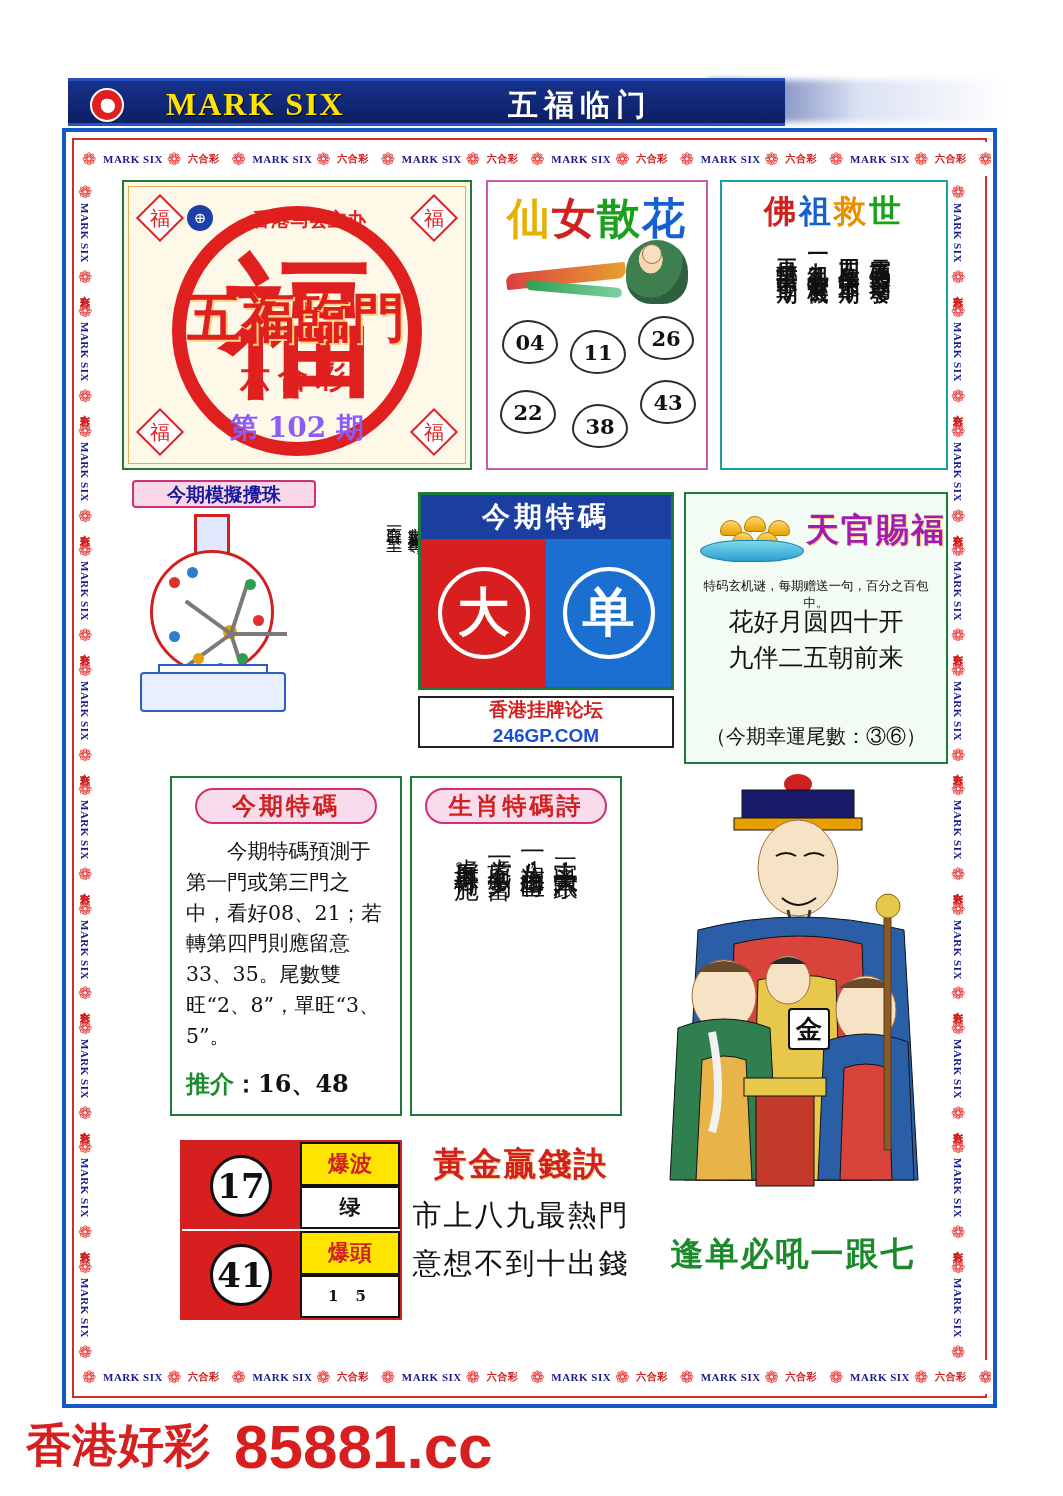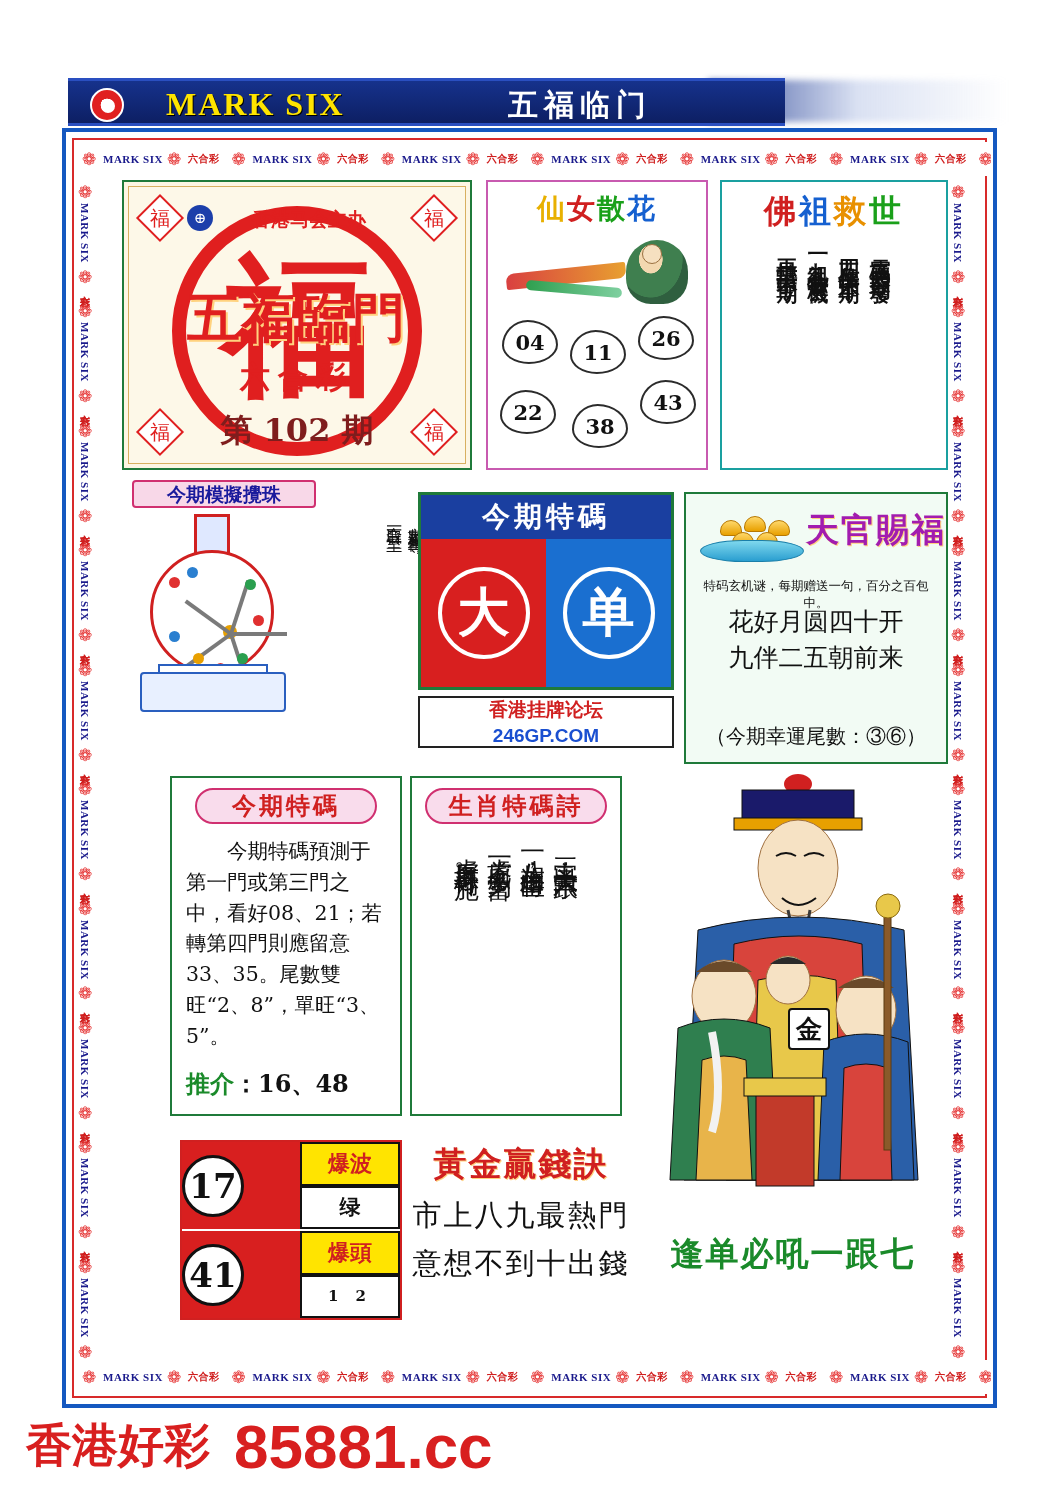--- a/index.html
+++ b/index.html
@@ -116,31 +116,31 @@
     font-family:"DejaVu Serif",serif; font-size:53px; font-weight:bold; color:#e01f1f;
     letter-spacing:2px; text-shadow:2px 2px 0 #ffd27f;
   }
   .poster-main2 {
     position:absolute; left:0; right:0; top:170px; text-align:center;
     font-family:"DejaVu Serif",serif; font-size:30px; font-weight:bold; color:#e01f1f;
     letter-spacing:8px;
   }
   .poster-issue {
     position:absolute; left:0; right:0; top:222px; text-align:center;
-    font-family:"DejaVu Serif",serif; font-size:32px; font-weight:bold; color:#7f1d1d;
+    font-family:"DejaVu Serif",serif; font-size:28px; font-weight:bold; color:#8b5cf6;
   }
 
   
   .fairy {
     position:absolute; left:368px; top:0px; width:222px; height:290px;
     border:2px solid #c85ab0; background:#ffffff;
   }
   .fairy-title {
     position:absolute; left:0; right:0; top:8px; text-align:center;
-    font-family:"DejaVu Serif",serif; font-size:28px; font-weight:bold; letter-spacing:2px;
+    font-family:"DejaVu Serif",serif; font-size:43px; font-weight:bold; letter-spacing:2px;
   }
   .fairy-title .c1{color:#e8b000;} .fairy-title .c2{color:#d02020;}
   .fairy-title .c3{color:#1aa01a;} .fairy-title .c4{color:#1560d0;}
   .fairy-art {
     position:absolute; left:18px; top:58px; width:186px; height:70px;
   }
   .fairy-art .ribbon {
     position:absolute; left:0; top:28px; width:120px; height:16px;
     background:linear-gradient(90deg,#d94040,#e8a030);
     border-radius:8px 2px 8px 2px; transform:rotate(-6deg);
@@ -358,21 +358,21 @@
 
   
   .bottomL {
     position:absolute; left:62px; top:960px; width:222px; height:180px;
     border:2px solid #d02020; background:#d81f1f;
     display:flex; flex-direction:column;
   }
   .brow { flex:1; display:flex; border-bottom:2px solid #fff; }
   .brow:last-child { border-bottom:none; }
   .bnum {
-    width:118px; display:flex; align-items:center; justify-content:flex-start;
+    width:118px; display:flex; align-items:center; justify-content:center;
   }
   .bnum .circle {
     width:62px; height:62px; border-radius:50%; background:#ffffff; border:3px solid #111;
     display:flex; align-items:center; justify-content:center;
     font-family:"DejaVu Serif",serif; font-size:34px; font-weight:bold; color:#111;
   }
   .bside { flex:1; display:flex; flex-direction:column; }
   .bside .tag {
     flex:1; background:#ffe400; border:2px solid #111;
     display:flex; align-items:center; justify-content:center;
@@ -848,21 +848,21 @@
             <div class="tag">爆波</div>
             <div class="val">绿</div>
           </div>
         </div>
         <div class="brow">
           <div class="bnum">
             <div class="circle">41</div>
           </div>
           <div class="bside">
             <div class="tag">爆頭</div>
-            <div class="val small">1 2</div>
+            <div class="val small">1 5</div>
           </div>
         </div>
       </div>
 
       <div class="bottomR">
         <div class="gold-title">黃金贏錢訣</div>
         <div class="gold-line gl1">市上八九最熱門</div>
         <div class="gold-line gl2">意想不到十出錢</div>
       </div>
 

